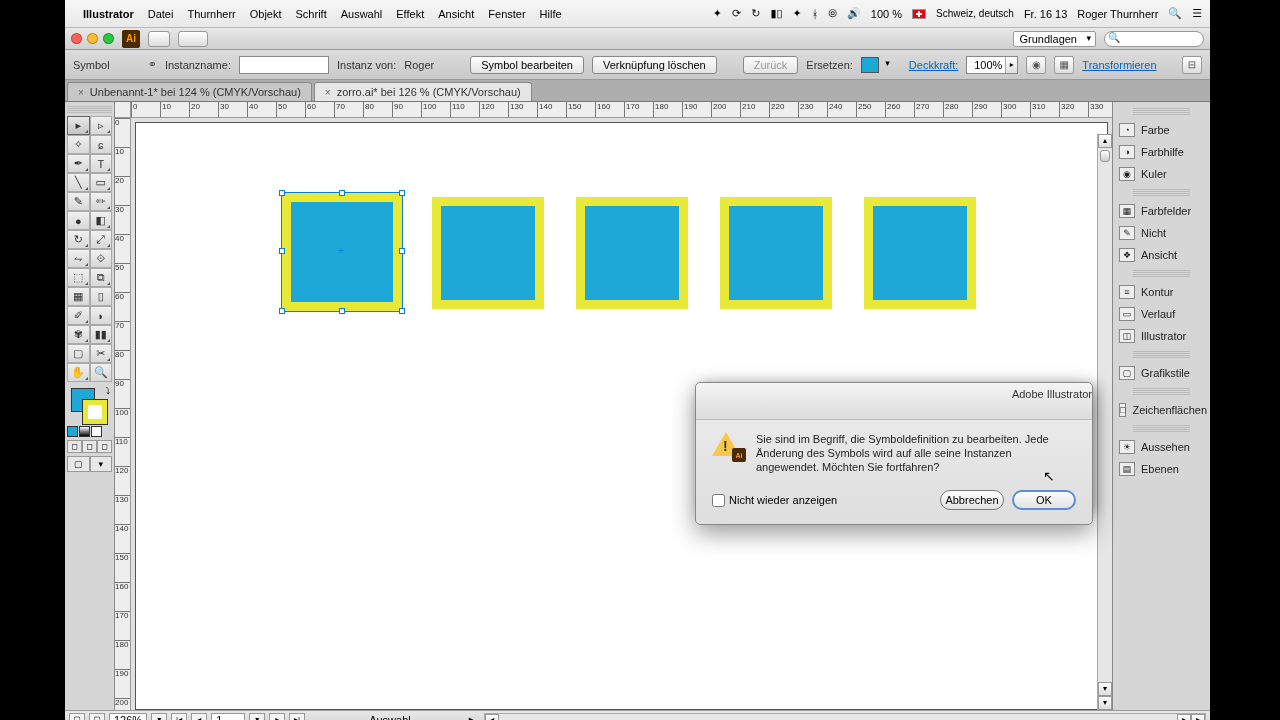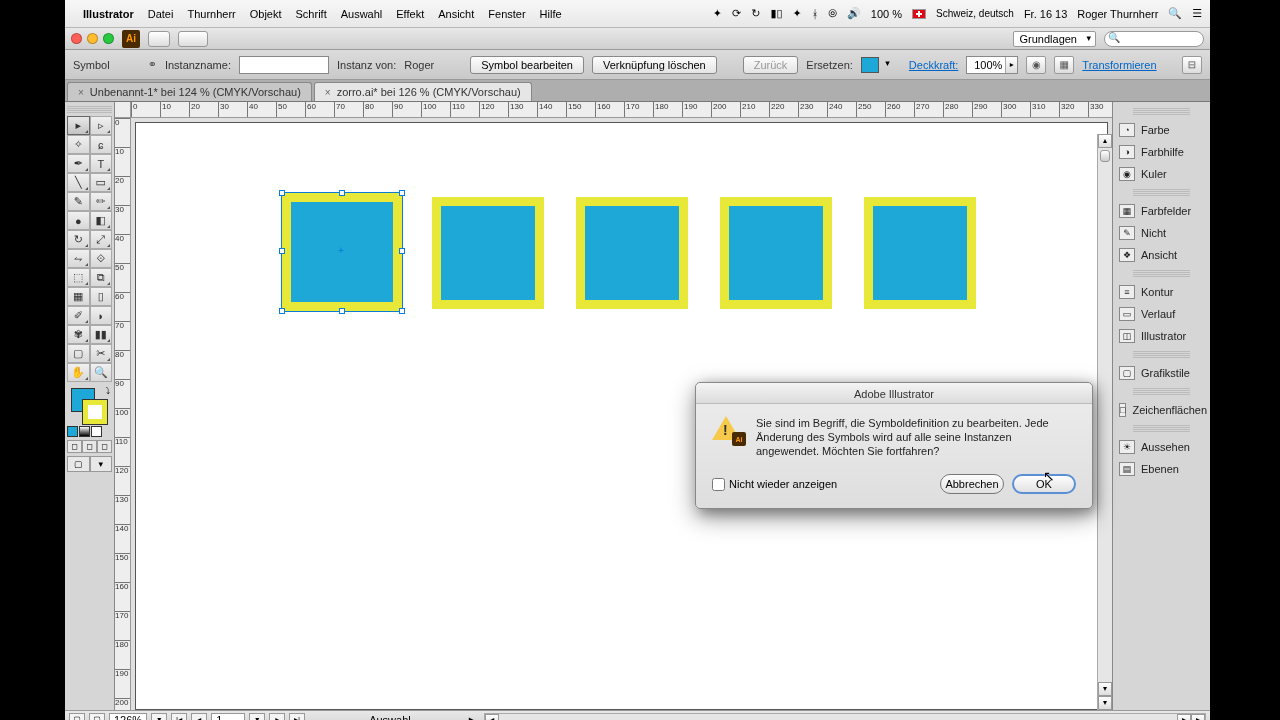--- a/index.html
+++ b/index.html
@@ -98,21 +98,21 @@
 
 .statusbar { height:18px; background:linear-gradient(#e8e8e8,#d4d4d4); border-top:1px solid #999; display:flex; align-items:center; font-size:10px; padding:0 4px; gap:4px; }
 .statusbar .iconb { width:16px; height:14px; border:1px solid #999; background:#f4f4f4; font-size:8px; display:flex; align-items:center; justify-content:center; }
 .statusbar .field { border:1px solid #999; background:#fff; height:14px; padding:0 4px; display:flex; align-items:center; }
 .statusbar .hscroll { flex:1; height:14px; background:#e6e6e6; border:1px solid #aaa; margin-left:6px; position:relative; }
 .statusbar .hscroll .arr { position:absolute; top:0; bottom:0; width:14px; background:linear-gradient(#fff,#ddd); border:1px solid #999; font-size:8px; text-align:center; }
 
 
 .dialog-shadow { position:absolute; left:634px; top:384px; width:398px; height:130px; background:rgba(0,0,0,.28); filter:blur(6px); border-radius:6px; }
 .dialog { position:absolute; left:630px; top:382px; width:398px; background:linear-gradient(#ededed,#dedede); border:1px solid #888; border-radius:5px; box-shadow:0 8px 24px rgba(0,0,0,.4); }
-.dialog .titlebar2 { height:21px; background:linear-gradient(#f4f4f4,#dcdcdc); border-bottom:1px solid #bbb; text-align:center; font-size:11px; line-height:22px; color:#333; border-radius:5px 5px 0 0; }
+.dialog .titlebar2 { height:37px; background:linear-gradient(#f4f4f4,#dcdcdc); border-bottom:1px solid #bbb; text-align:right; font-size:11px; line-height:22px; color:#333; border-radius:5px 5px 0 0; }
 .dialog .body { padding:12px 16px 10px 16px; display:flex; gap:12px; }
 .dialog .warn { width:32px; height:28px; position:relative; flex-shrink:0; }
 .dialog .warn::before { content:""; position:absolute; left:0; top:0; width:0; height:0; border-left:14px solid transparent; border-right:14px solid transparent; border-bottom:24px solid #f7c94a; }
 .dialog .warn::after { content:"!"; position:absolute; left:11px; top:6px; font-weight:bold; color:#333; font-size:14px; }
 .dialog .warn .mini { position:absolute; right:-2px; bottom:-2px; width:14px; height:14px; background:#4a2a00; color:#ff9a00; font-size:7px; font-weight:bold; display:flex; align-items:center; justify-content:center; border-radius:2px; }
 .dialog .msg { font-size:11px; line-height:14px; color:#222; }
 .dialog .footer { padding:6px 16px 14px 16px; display:flex; align-items:center; gap:8px; }
 .dialog .footer label { font-size:11px; display:flex; align-items:center; gap:4px; }
 .dialog .footer .spacer { flex:1; }
 .dialog .footer button { width:64px; height:20px; background:linear-gradient(#fdfdfd,#e2e2e2); border:1px solid #777; border-radius:10px; font-size:11px; }

